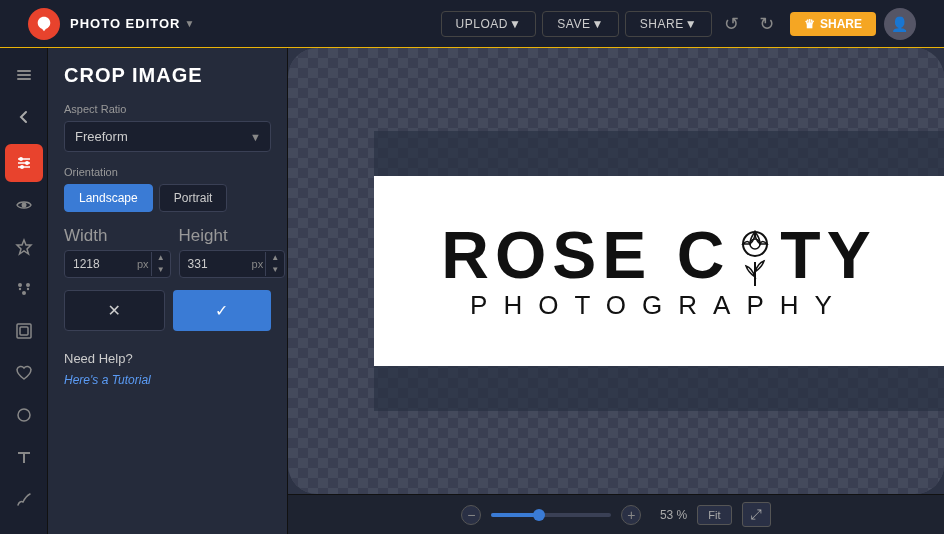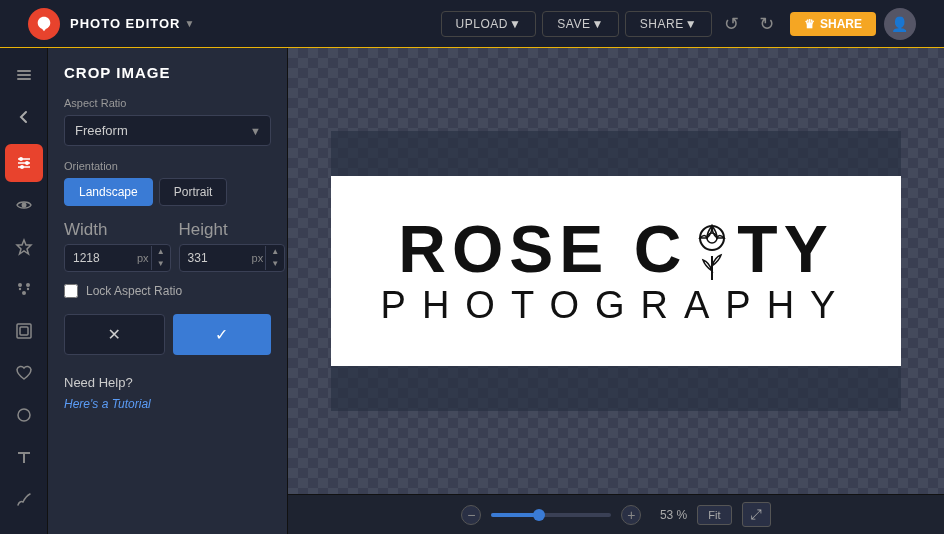--- a/index.html
+++ b/index.html
@@ -115,21 +115,21 @@
     
     .panel {
       width: 240px;
       background: #252b3b;
       border-right: 1px solid #111;
       padding: 16px;
       flex-shrink: 0;
       overflow-y: auto;
     }
     .panel-title {
-      font-size: 15px;
+      font-size: 20px;
       font-weight: 700;
       color: #fff;
       letter-spacing: 1px;
       margin-bottom: 16px;
     }
     .panel-label {
       font-size: 11px;
       color: #999;
       margin-bottom: 6px;
     }
@@ -264,23 +264,24 @@
       background: #2d3345;
       display: flex;
       flex-direction: column;
       position: relative;
       overflow: hidden;
     }
     .canvas-content {
       flex: 1;
       display: flex;
       align-items: center;
-      justify-content: center;
+      justify-content: flex-end;
       position: relative;
       overflow: hidden;
+      border-radius: 29px;
     }
 
     
     .checker-bg {
       position: absolute;
       inset: 0;
       background-image:
         linear-gradient(45deg, #3a3f52 25%, transparent 25%),
         linear-gradient(-45deg, #3a3f52 25%, transparent 25%),
         linear-gradient(45deg, transparent 75%, #3a3f52 75%),
@@ -502,24 +503,20 @@
           <input type="text" class="dim-input" value="331" style="">
           <span class="dim-unit">px</span>
           <div class="dim-stepper">
             <button class="dim-stepper-btn">▲</button>
             <button class="dim-stepper-btn">▼</button>
           </div>
         </div>
       </div>
     </div>
 
-    <div class="lock-row">
-      <input type="checkbox" class="lock-checkbox" style="">
-      <label class="lock-label">Lock Aspect Ratio</label>
-    </div>
 
     <div class="action-row">
       <button class="action-btn-cancel">
         <span>✕</span>
       </button>
       <button class="action-btn-confirm">
         <span>✓</span>
       </button>
     </div>
 
@@ -555,21 +552,21 @@
                   <circle cx="25" cy="22" r="12" stroke="#111" stroke-width="2" fill="none"></circle>
                   <path d="M25 10 Q30 16 30 22 Q25 18 25 10z" stroke="#111" stroke-width="1.5" fill="none"></path>
                   <path d="M25 10 Q20 16 20 22 Q25 18 25 10z" stroke="#111" stroke-width="1.5" fill="none"></path>
                   <path d="M37 22 Q31 22 30 22 Q32 17 37 22z" stroke="#111" stroke-width="1.5" fill="none"></path>
                   <path d="M13 22 Q19 22 20 22 Q18 17 13 22z" stroke="#111" stroke-width="1.5" fill="none"></path>
                   <circle cx="25" cy="22" r="5" stroke="#111" stroke-width="1.5" fill="none"></circle>
                 </svg>
               </span>
               <span>TY</span>
             </div>
-            <div style="font-family:Arial,sans-serif; font-weight:300; font-size:38px; letter-spacing:16px; color:#111; text-transform:uppercase; margin-top:2px;">PHOTOGRAPHY</div>
+            <div style="font-family:Arial,sans-serif; font-weight:300; font-size:26px; letter-spacing:16px; color:#111; text-transform:uppercase; margin-top:2px;">PHOTOGRAPHY</div>
           </div>
 
           <div style="position:absolute; top:0; left:0; right:0; bottom:0; pointer-events:none; z-index:10;">
             <div style="position:absolute; top:0; left:0; width:16px; height:16px; border-top:3px solid #fff; border-left:3px solid #fff;"></div>
             <div style="position:absolute; top:0; right:0; width:16px; height:16px; border-top:3px solid #fff; border-right:3px solid #fff;"></div>
             <div style="position:absolute; bottom:0; left:0; width:16px; height:16px; border-bottom:3px solid #fff; border-left:3px solid #fff;"></div>
             <div style="position:absolute; bottom:0; right:0; width:16px; height:16px; border-bottom:3px solid #fff; border-right:3px solid #fff;"></div>
           </div>
         </div>
       </div>

